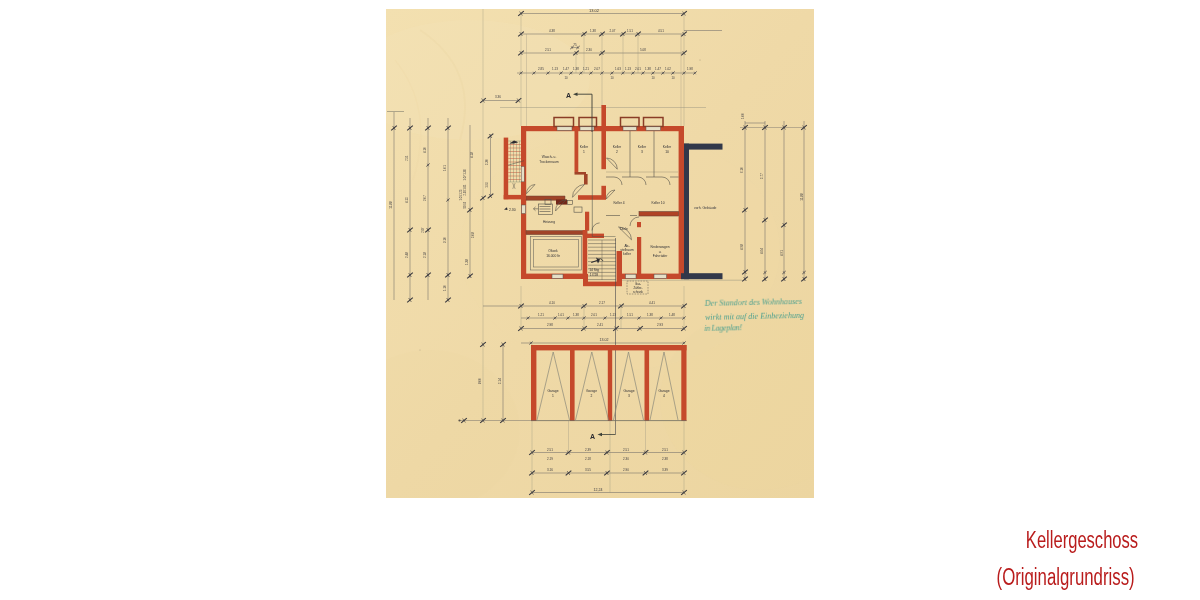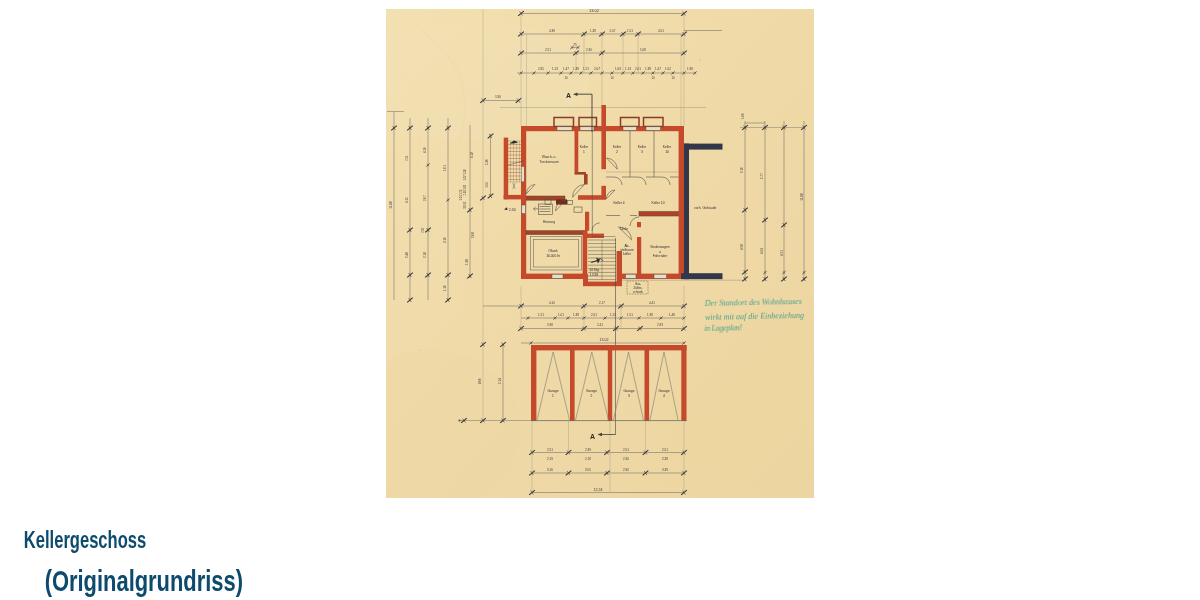--- a/index.html
+++ b/index.html
@@ -1,17 +1,17 @@
 <!DOCTYPE html>
 <html><head>
 <meta charset="utf-8">
 <style>
   html,body{margin:0;padding:0;background:#ffffff;width:1200px;height:600px;overflow:hidden;}
   body{font-family:"Liberation Sans", sans-serif;position:relative;}
-  .cap{position:absolute;left:0;width:1160px;text-align:left;color:#0c4a6e;font-weight:bold;}
+  .cap{position:absolute;left:0;width:1160px;text-align:right;color:#b91c1c;font-weight:normal;}
   .cap span{display:inline-block;}
 </style>
 </head>
 <body>
 
 <svg width="1200" height="600" viewBox="0 0 1200 600" style="position:absolute;left:0;top:0">
   <defs>
     <linearGradient id="paperg" x1="0" y1="0" x2="1" y2="1">
       <stop offset="0" stop-color="#f3e0b0"></stop>
       <stop offset="0.5" stop-color="#efd9a7"></stop>
@@ -633,13 +633,13 @@
   <g id="specks" fill="#5a5248">
     <circle cx="459.5" cy="420.5" r="1.1"></circle>
     <circle cx="700" cy="60" r="0.5" opacity="0.5"></circle>
     <circle cx="420" cy="350" r="0.5" opacity="0.4"></circle>
   </g>
   <g id="plan"></g>
 </svg>
 
 <div class="cap" style="top:527px;font-size:23px;"><span style="transform:scaleX(0.72)">Kellergeschoss</span></div>
 
-<div class="cap" style="top:564px;font-size:30px;padding-left:8px;"><span style="transform:scaleX(0.73)">(Originalgrundriss)</span></div>
+<div class="cap" style="top:564px;font-size:23px;"><span style="transform:scaleX(0.73)">(Originalgrundriss)</span></div>
 
 </body></html>

